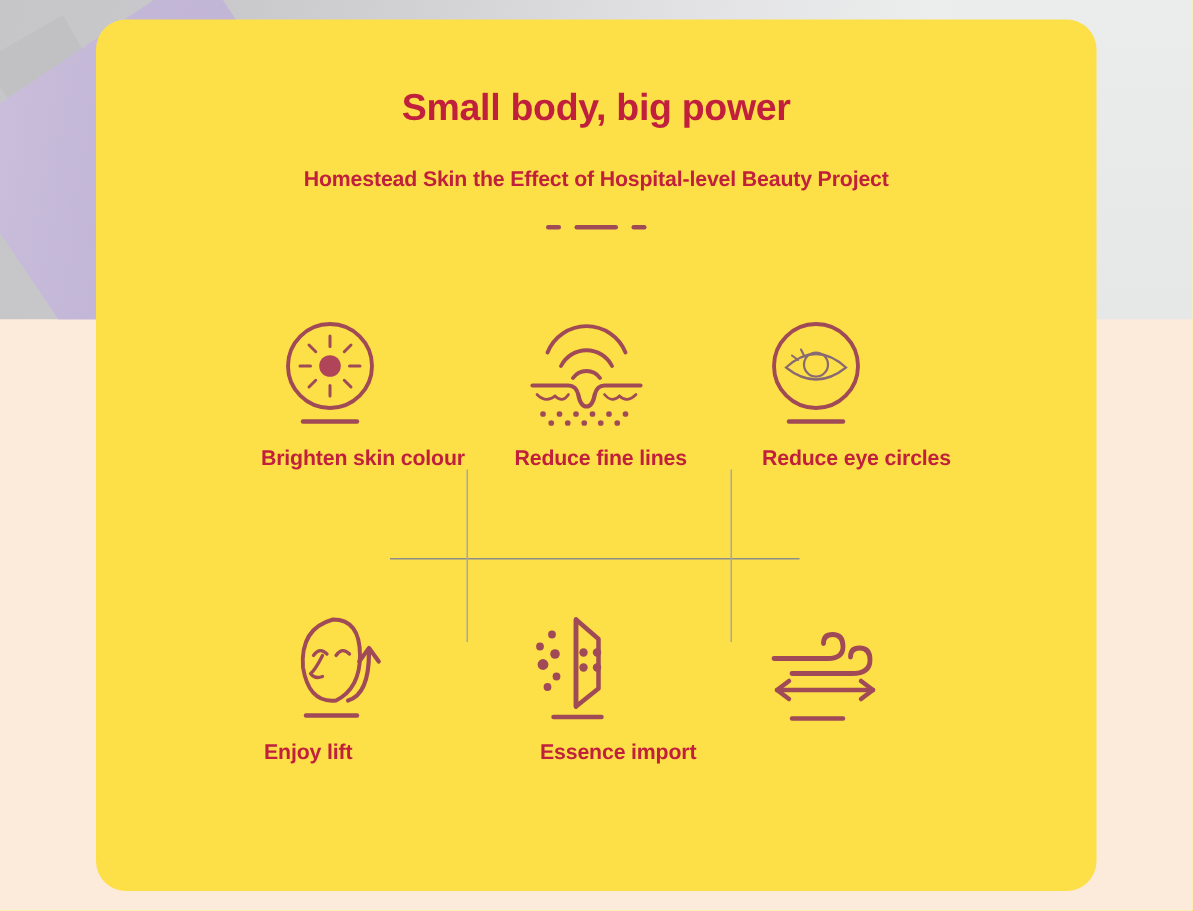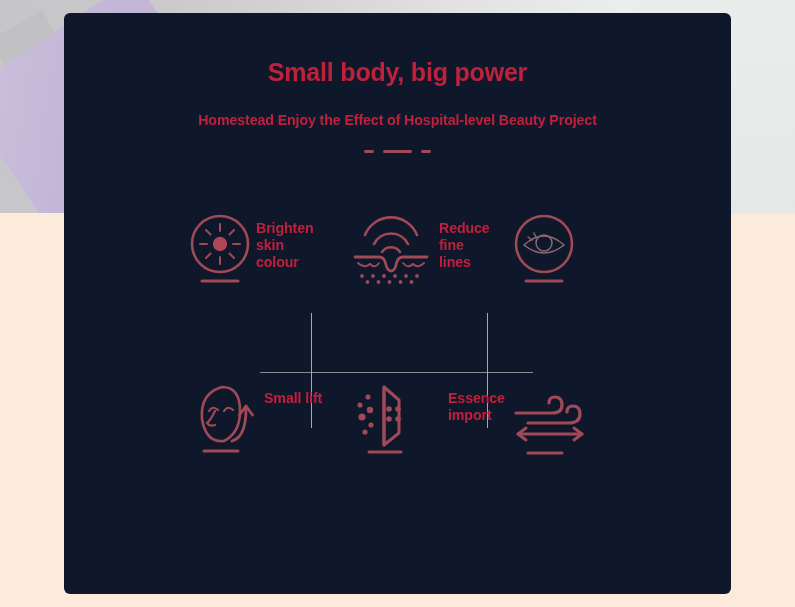--- a/index.html
+++ b/index.html
@@ -55,22 +55,22 @@
     right: 0; top: 0;
     width: 160px; height: 213px;
     background: linear-gradient(180deg, #ebecec 0%, #e8e9e9 60%, #e6e7e7 100%);
   }
 
   
   .card {
     position: absolute;
     left: 64px; top: 13px;
     width: 667px; height: 581px;
-    background: #0f172a;
-    border-radius: 6px;
+    background: #fde047;
+    border-radius: 20px;
   }
 
   
   .title {
     position: absolute;
     left: 0; top: 45px;
     width: 667px;
     text-align: center;
     font-size: 25px;
     font-weight: bold;
@@ -127,21 +127,21 @@
   }
   .row {
     display: flex;
     width: 490px;
   }
   .row-2 { margin-top: 92px; }
 
   .cell {
     width: 163px;
     display: flex;
-    flex-direction: row;
+    flex-direction: column;
     align-items: flex-start;
   }
   .cell-1 { padding-left: 10px; }
   .cell-2 { padding-left: 8px; justify-content: space-between; }
   .cell-3 { padding-left: 8px; }
 
   .icon-wrap {
     height: 78px;
     display: flex;
     align-items: center;
@@ -177,21 +177,21 @@
 
   <div class="bg-top"></div>
   <div class="bg-purple-2"></div>
   <div class="bg-purple"></div>
   <div class="bg-right-panel"></div>
   <div class="bg-bottom"></div>
 
   <div class="card">
 
     <div class="title">Small body, big power</div>
-    <div class="subtitle">Homestead Enjoy the Effect of Hospital-level Beauty Project</div>
+    <div class="subtitle">Homestead Skin the Effect of Hospital-level Beauty Project</div>
 
     <div class="dashes">
       <span class="dash-s"></span>
       <span class="dash-l"></span>
       <span class="dash-s"></span>
     </div>
 
     <div class="cross-h"></div>
     <div class="cross-v1"></div>
     <div class="cross-v2"></div>
@@ -260,39 +260,40 @@
               <circle cx="36" cy="33" r="28" fill="none" stroke="#9f4a56" stroke-width="2.6"></circle>
               <path d="M16 34 Q36 16 56 34 Q36 50 16 34 Z" fill="none" stroke="#8a6a72" stroke-width="1.5"></path>
               <circle cx="36" cy="32" r="8" fill="none" stroke="#8a6a72" stroke-width="1.5"></circle>
               <g stroke="#8a6a72" stroke-width="1.4" stroke-linecap="round">
                 <line x1="20" y1="26" x2="24" y2="29"></line>
                 <line x1="26" y1="22" x2="28" y2="26"></line>
               </g>
               <line x1="18" y1="70" x2="54" y2="70" stroke="#9f4a56" stroke-width="3" stroke-linecap="round"></line>
             </svg>
           </div>
+          <div class="label">Reduce eye circles</div>
         </div>
 
       </div>
 
       <div class="row row-2">
 
         <div class="cell cell-1 r2c1">
           <div class="icon-wrap">
             <svg width="78" height="78" viewBox="0 0 78 78">
               <path d="M38 6 Q56 6 56 30 Q56 52 40 60 Q22 62 18 38 Q16 12 38 6 Z" fill="none" stroke="#9f4a56" stroke-width="2.6" stroke-linejoin="round"></path>
               <path d="M25 30 Q29 24 34 29" fill="none" stroke="#9f4a56" stroke-width="2.2" stroke-linecap="round"></path>
               <path d="M40 30 Q44 24 49 29" fill="none" stroke="#9f4a56" stroke-width="2.2" stroke-linecap="round"></path>
               <path d="M31 30 Q26 40 23 42 Q26 46 31 44" fill="none" stroke="#9f4a56" stroke-width="2.2" stroke-linecap="round" stroke-linejoin="round"></path>
               <path d="M48 60 Q62 56 62 28" fill="none" stroke="#9f4a56" stroke-width="2.8" stroke-linecap="round"></path>
               <path d="M55.5 34 L62 25 L68.5 34" fill="none" stroke="#9f4a56" stroke-width="2.8" stroke-linecap="round" stroke-linejoin="round"></path>
               <line x1="20" y1="70" x2="54" y2="70" stroke="#9f4a56" stroke-width="3" stroke-linecap="round"></line>
             </svg>
           </div>
-          <div class="label">Small lift</div>
+          <div class="label">Enjoy lift</div>
         </div>
 
         <div class="cell cell-2 r2c2">
           <div class="icon-wrap center-ico">
             <svg width="72" height="78" viewBox="0 0 72 78">
               <path d="M33 6 L48 19 L48 52 L33 64 Z" fill="none" stroke="#9f4a56" stroke-width="3" stroke-linejoin="round"></path>
               <line x1="33" y1="6" x2="33" y2="64" stroke="#9f4a56" stroke-width="3" stroke-linecap="round"></line>
               <g fill="#9f4a56">
                 <circle cx="17" cy="16" r="2.6"></circle>
                 <circle cx="9" cy="24" r="2.6"></circle>

